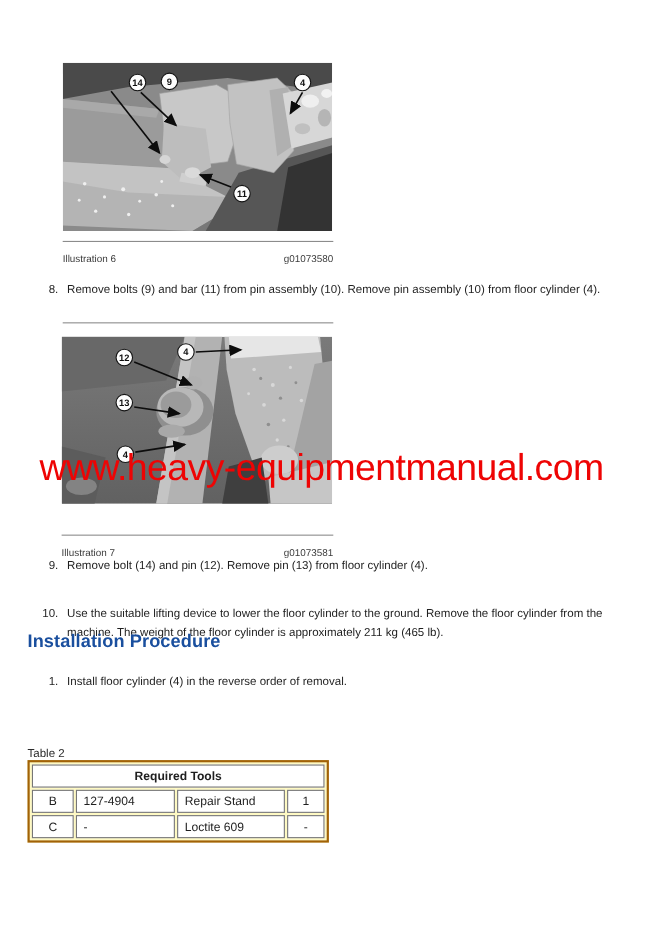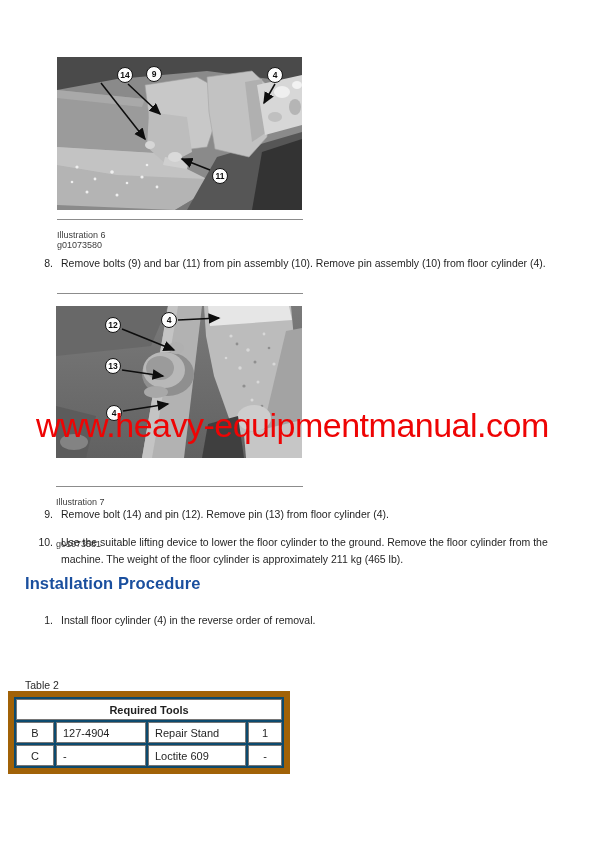--- a/index.html
+++ b/index.html
@@ -13,39 +13,39 @@
   .figure svg { display:block; }
   .callout {
     position:absolute; width:16px; height:16px; border-radius:50%;
     background:#fdfdfd; border:1.5px solid #141414;
     display:flex; align-items:center; justify-content:center;
     font-size:8.5px; font-weight:700; color:#101010; line-height:1;
   }
   .figcap {
     position:absolute; border-top:1px solid #8c8c8c; padding-top:10px;
     display:flex; justify-content:space-between; align-items:flex-start;
-    font-size:9px; color:#3c3c3c;flex-direction:column;
+    font-size:9px; color:#3c3c3c;
   }
   .sepline { position:absolute; border-top:1px solid #8c8c8c; height:0; }
   .step {
     position:absolute; left:25px; width:566px; display:flex;
     font-size:10.5px; line-height:17px; color:#1f1f1f;
   }
   .step .num { width:28px; text-align:right; margin-right:8px; flex:none; }
   .step .txt { width:530px; }
   .heading {
     position:absolute; left:25px; font-size:16.5px; font-weight:700;
     letter-spacing:0.1px; white-space:nowrap;
   }
   .tablecap { position:absolute; left:25px; width:270px; 
     font-size:10.5px; color:#2a2a2a; }
   table.tools {
-    position:absolute; left:8px; width:272px; table-layout:fixed;
+    position:absolute; left:25px; width:272px; table-layout:fixed;
     border-collapse:separate; border-spacing:2px;
-    border:6px solid #a16207; background:#0c4a6e;
+    border:2px solid #a16207; background:#fef9c3;
   }
   table.tools th, table.tools td {
     border:1px solid #767676; font-size:11px; color:#1f1f1f;
     padding:3px 6px; height:21px; vertical-align:middle; background:#fff;
     overflow:hidden; white-space:nowrap;
   }
   table.tools th { font-weight:700; }
   .c { text-align:center; }
   .l { text-align:left; }
   .watermark {
@@ -200,21 +200,21 @@
   <div class="figcap" style="left:56px; top:486px; width:247px;gap:32px;">
     <span>Illustration 7</span>
     <span>g01073581</span>
   </div>
 
   <div class="step" style="top:506px;">
     <span class="num">9.</span>
     <span class="txt">Remove bolt (14) and pin (12). Remove pin (13) from floor cylinder (4).</span>
   </div>
 
-  <div class="step" style="top:534px;">
+  <div class="step" style="top:550px;">
     <span class="num">10.</span>
     <span class="txt">Use the suitable lifting device to lower the floor cylinder to the ground. Remove the floor cylinder from the machine. The weight of the floor cylinder is approximately 211 kg (465 lb).</span>
   </div>
 
   <div class="heading" style="top:574px; color:#1a4f9e;">Installation Procedure</div>
 
   <div class="step" style="top:612px;">
     <span class="num">1.</span>
     <span class="txt">Install floor cylinder (4) in the reverse order of removal.</span>
   </div>

